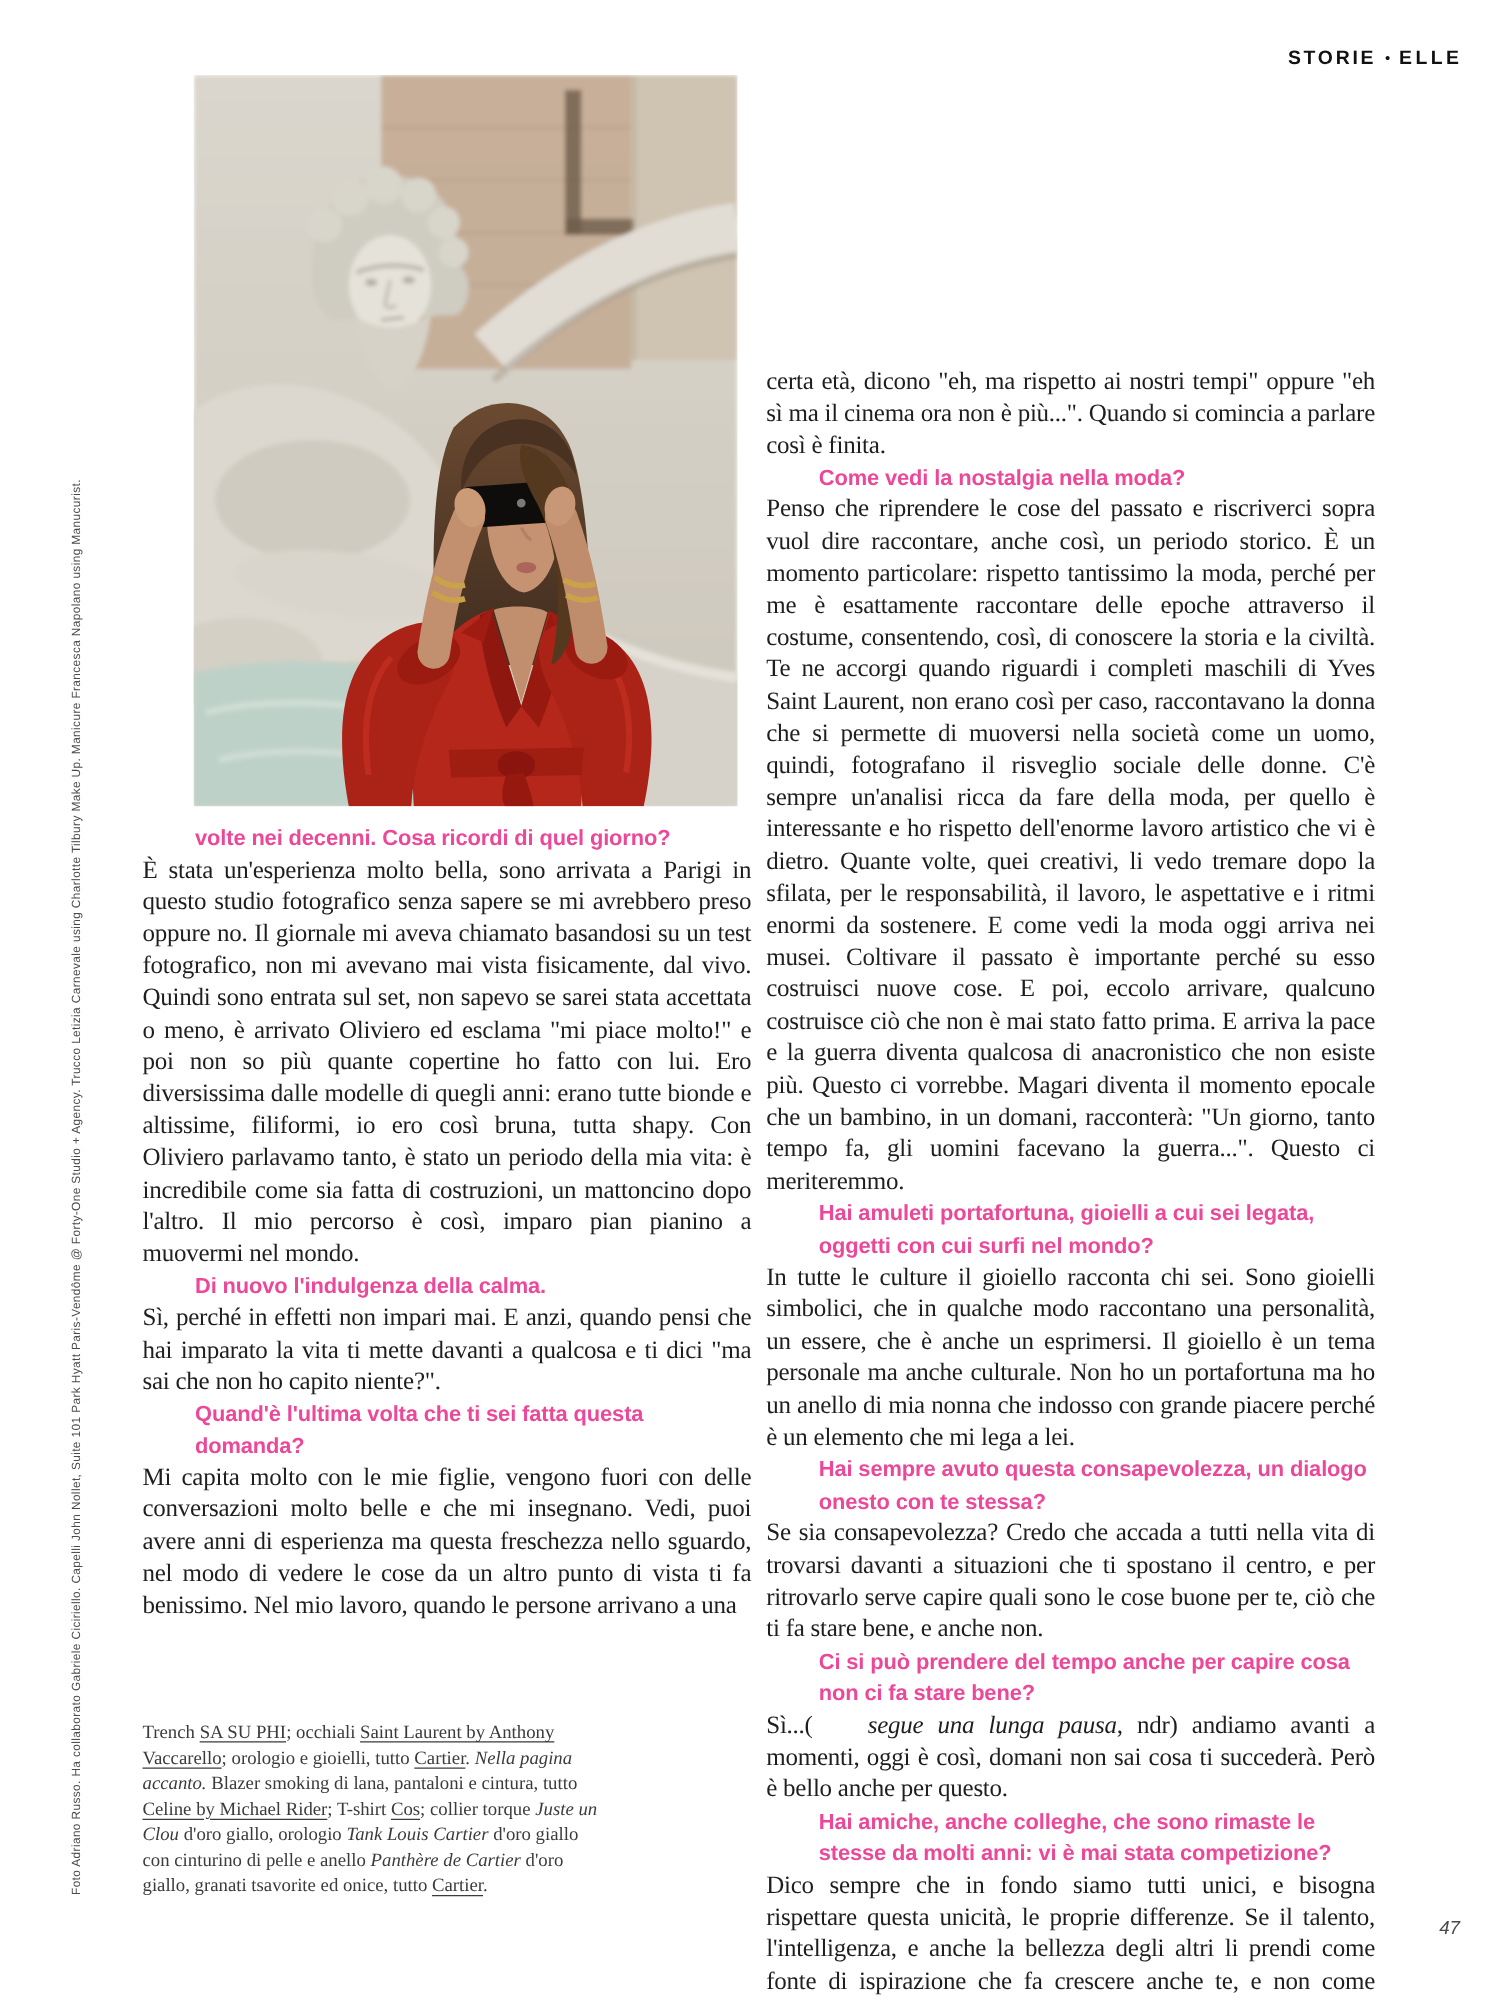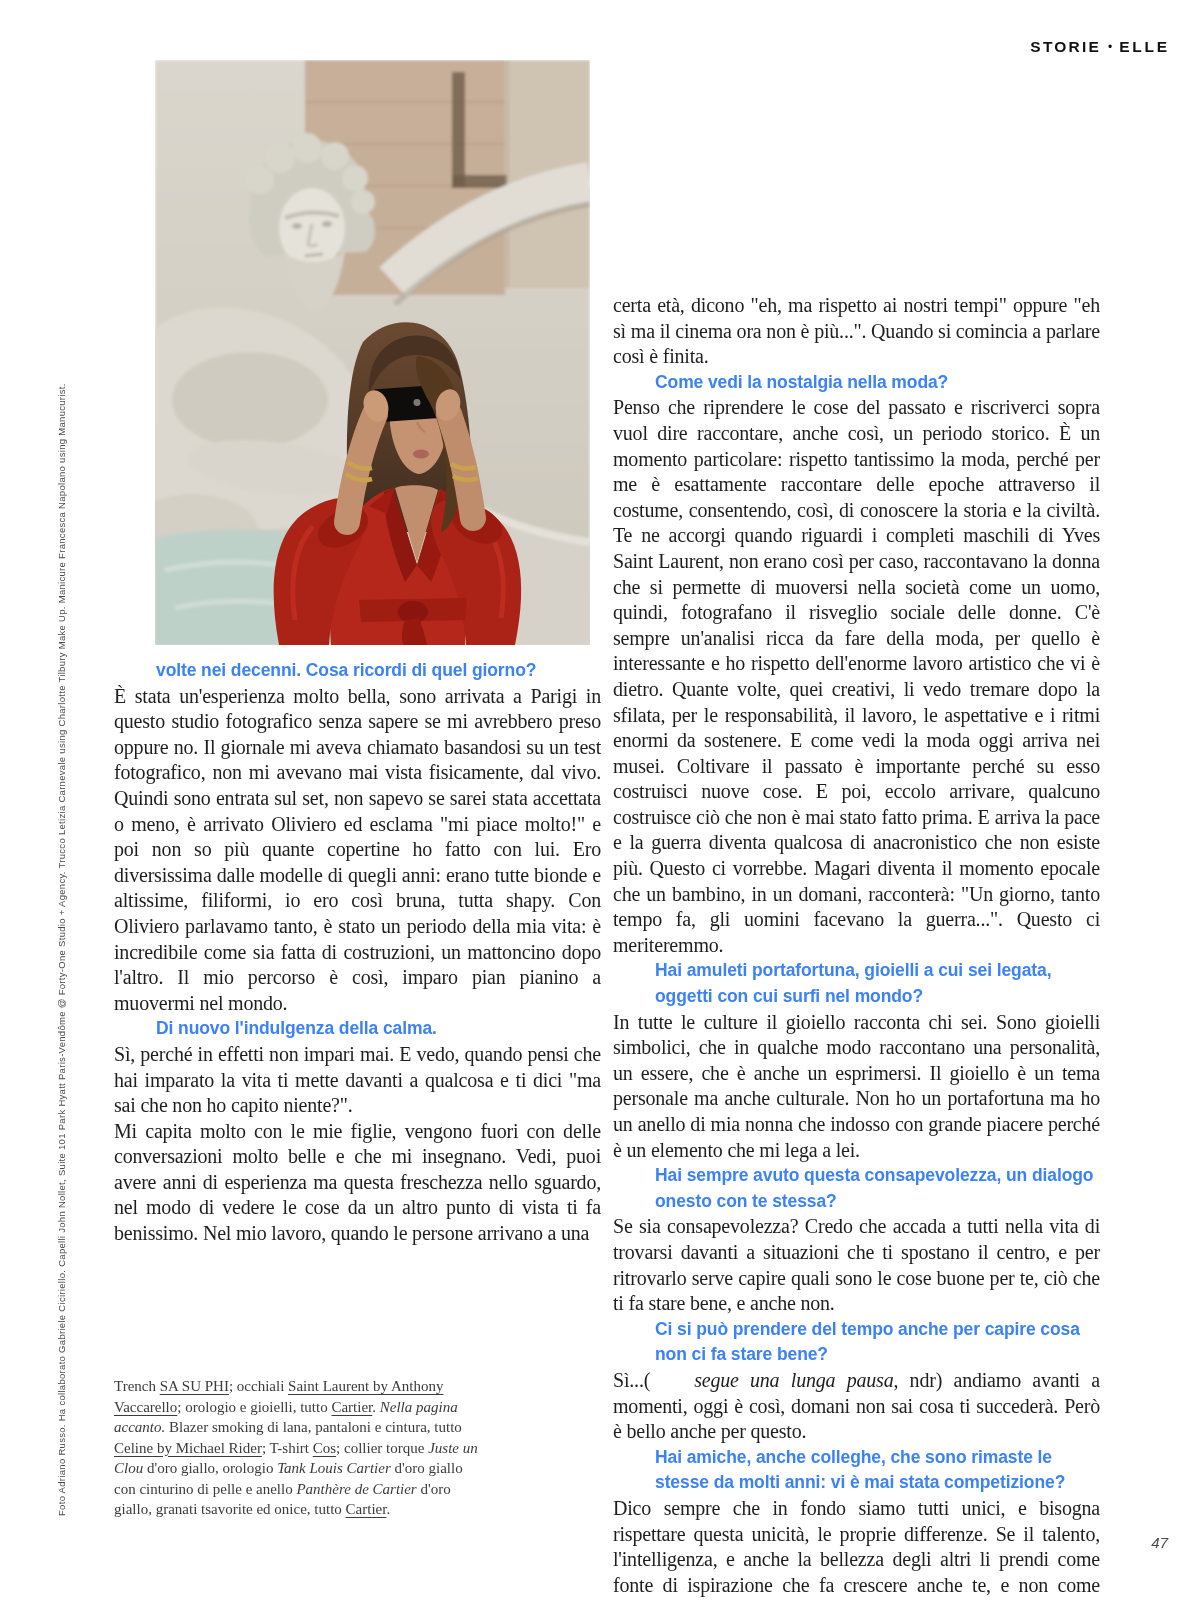--- a/index.html
+++ b/index.html
@@ -17,21 +17,21 @@
   
   .photo{position:absolute;left:155px;top:60px;width:435px;height:585px;margin:0;}
   .photo svg{display:block;width:435px;height:585px;}
   
   .col{position:absolute;width:487px;font-size:20px;line-height:25.6px;letter-spacing:-0.2px;
        color:#1e1e1e;text-align:justify;hyphens:auto;}
   .col-left{left:114px;top:658px;}
   .col-right{left:613px;top:293px;}
   .col p{margin:0;}
   .q{font-family:"Liberation Sans",sans-serif;font-weight:bold;font-size:17.5px;line-height:25.6px;
-     padding-left:42px;color:#3b82f6;text-align:left;letter-spacing:-0.1px;hyphens:none;}
+     padding-left:42px;color:#ec4899;text-align:left;letter-spacing:-0.1px;hyphens:none;}
   .a i{margin-left:44px;}
   
   .credits{position:absolute;left:114px;top:1376px;width:372px;font-family:Liberation Serif, serif;
            font-size:15px;line-height:20.5px;color:#3b3b3b;text-align:left;}
   .credits .u{text-decoration:underline;text-underline-offset:2.5px;}
   .credits .it{font-style:italic;}
   .pagenum{position:absolute;top:1534px;right:52px;font-family:"Liberation Sans",sans-serif;
            font-size:15px;color:#4a4a4a;font-style:italic;}
 </style>
 </head>
@@ -144,21 +144,22 @@
         <ellipse cx="258" cy="552" rx="15" ry="11" fill="#8a150e"></ellipse>
         <path d="M250,560 C246,572 246,580 249,585 L272,585 C270,574 266,564 264,558 Z" fill="#96180f"></path>
       </g>
     </svg>
   </figure>
 
   <section class="col col-left">
     <p class="q">volte nei decenni. Cosa ricordi di quel giorno?</p>
     <p class="a">È stata un'esperienza molto bella, sono arrivata a Parigi in questo studio fotografico senza sapere se mi avrebbero preso oppure no. Il giornale mi aveva chiamato basandosi su un test fotografico, non mi avevano mai vista fisicamente, dal vivo. Quindi sono entrata sul set, non sapevo se sarei stata accettata o meno, è arrivato Oliviero ed esclama "mi piace molto!" e poi non so più quante copertine ho fatto con lui. Ero diversissima dalle modelle di quegli anni: erano tutte bionde e altissime, filiformi, io ero così bruna, tutta shapy. Con Oliviero parlavamo tanto, è stato un periodo della mia vita: è incredibile come sia fatta di costruzioni, un mattoncino dopo l'altro. Il mio percorso è così, imparo pian pianino a muovermi nel mondo.</p>
     <p class="q">Di nuovo l'indulgenza della calma.</p>
-    <p class="a">Sì, perché in effetti non impari mai. E vedo, quando pensi che hai imparato la vita ti mette davanti a qualcosa e ti dici "ma sai che non ho capito niente?".</p>
+    <p class="a">Sì, perché in effetti non impari mai. E anzi, quando pensi che hai imparato la vita ti mette davanti a qualcosa e ti dici "ma sai che non ho capito niente?".</p>
+    <p class="q">Quand'è l'ultima volta che ti sei fatta questa domanda?</p>
     <p class="a">Mi capita molto con le mie figlie, vengono fuori con delle conversazioni molto belle e che mi insegnano. Vedi, puoi avere anni di esperienza ma questa freschezza nello sguardo, nel modo di vedere le cose da un altro punto di vista ti fa benissimo. Nel mio lavoro, quando le persone arrivano a una</p>
   </section>
 
   <section class="col col-right">
     <p class="a">certa età, dicono "eh, ma rispetto ai nostri tempi" oppure "eh sì ma il cinema ora non è più...". Quando si comincia a parlare così è finita.</p>
     <p class="q">Come vedi la nostalgia nella moda?</p>
     <p class="a">Penso che riprendere le cose del passato e riscriverci sopra vuol dire raccontare, anche così, un periodo storico. È un momento particolare: rispetto tantissimo la moda, perché per me è esattamente raccontare delle epoche attraverso il costume, consentendo, così, di conoscere la storia e la civiltà. Te ne accorgi quando riguardi i completi maschili di Yves Saint Laurent, non erano così per caso, raccontavano la donna che si permette di muoversi nella società come un uomo, quindi, fotografano il risveglio sociale delle donne. C'è sempre un'analisi ricca da fare della moda, per quello è interessante e ho rispetto dell'enorme lavoro artistico che vi è dietro. Quante volte, quei creativi, li vedo tremare dopo la sfilata, per le responsabilità, il lavoro, le aspettative e i ritmi enormi da sostenere. E come vedi la moda oggi arriva nei musei. Coltivare il passato è importante perché su esso costruisci nuove cose. E poi, eccolo arrivare, qualcuno costruisce ciò che non è mai stato fatto prima. E arriva la pace e la guerra diventa qualcosa di anacronistico che non esiste più. Questo ci vorrebbe. Magari diventa il momento epocale che un bambino, in un domani, racconterà: "Un giorno, tanto tempo fa, gli uomini facevano la guerra...". Questo ci meriteremmo.</p>
     <p class="q">Hai amuleti portafortuna, gioielli a cui sei legata, oggetti con cui surfi nel mondo?</p>
     <p class="a">In tutte le culture il gioiello racconta chi sei. Sono gioielli simbolici, che in qualche modo raccontano una personalità, un essere, che è anche un esprimersi. Il gioiello è un tema personale ma anche culturale. Non ho un portafortuna ma ho un anello di mia nonna che indosso con grande piacere perché è un elemento che mi lega a lei.</p>
     <p class="q">Hai sempre avuto questa consapevolezza, un dialogo onesto con te stessa?</p>

